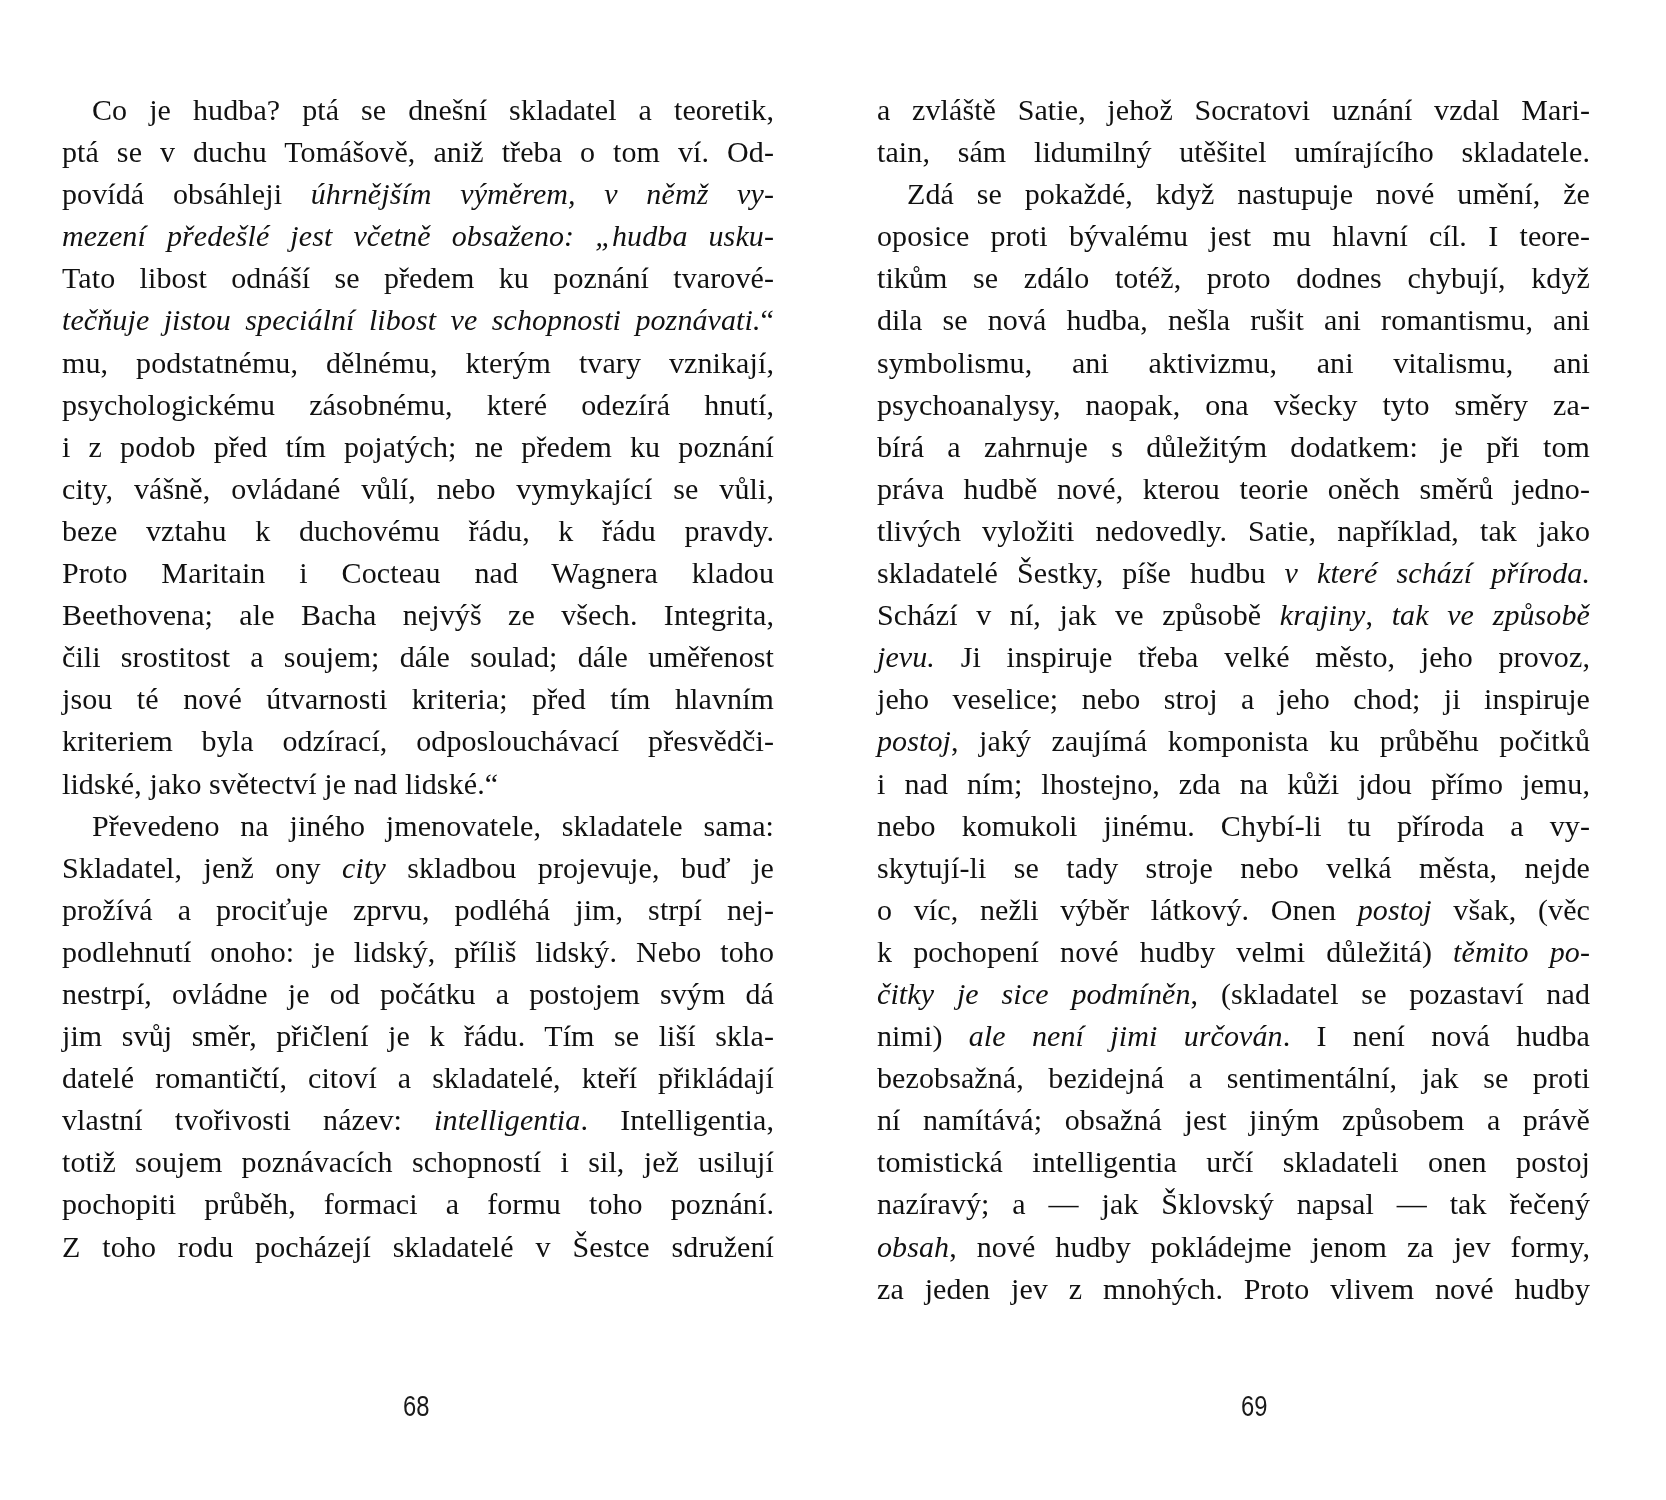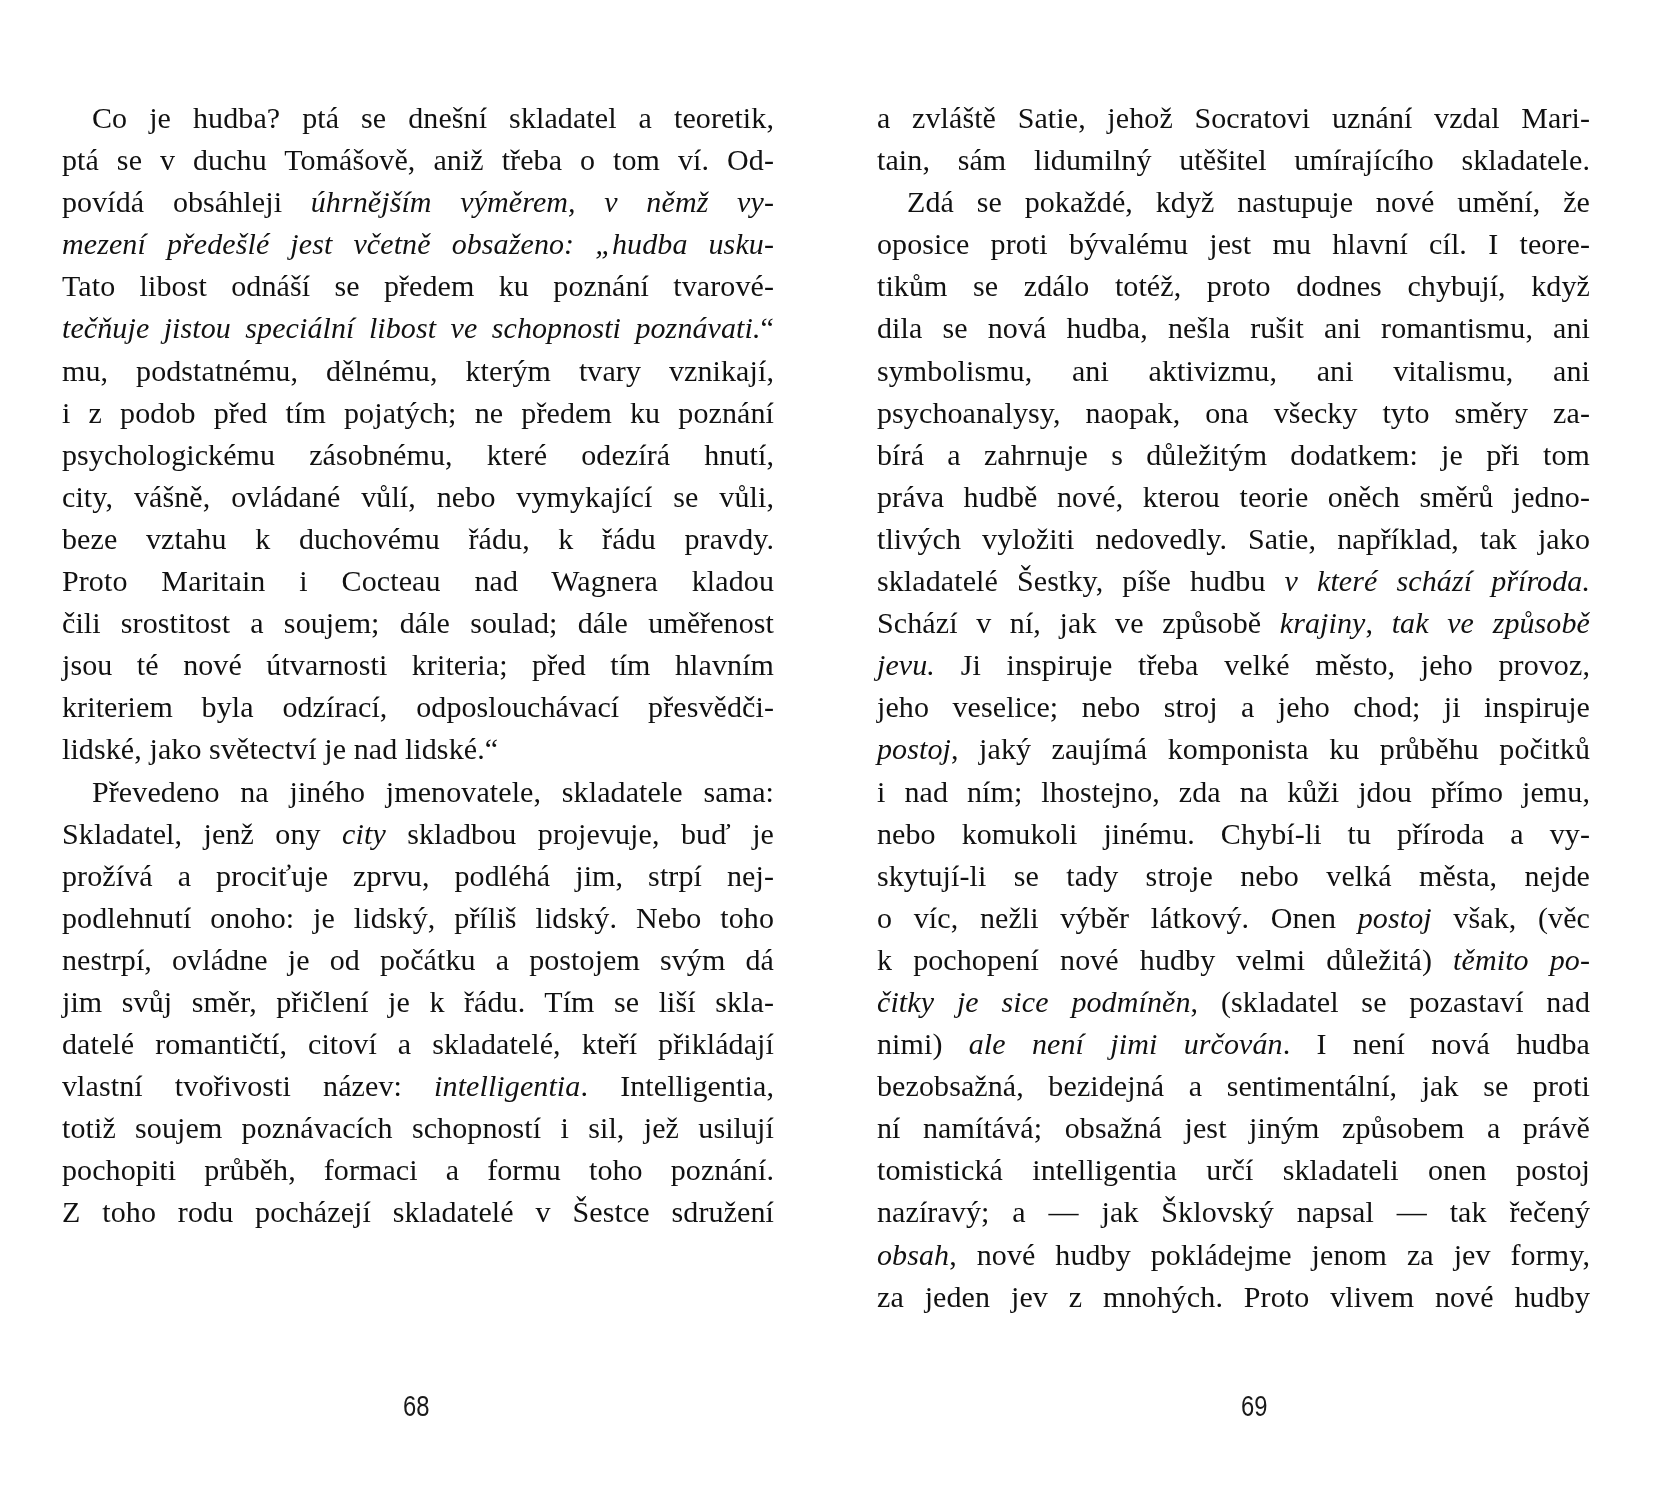--- a/index.html
+++ b/index.html
@@ -15,21 +15,21 @@
       font-family: "Liberation Serif", "DejaVu Serif", serif;
       color: #111111;
     }
     .spread {
       position: absolute;
       left: 0; top: 0;
       width: 1666px; height: 1500px;
     }
     .page {
       position: absolute;
-      top: 97px;
+      top: 89px;
     }
     .page-left { left: 62px; width: 712px; }
     .page-right { left: 877px; width: 713px; }
     .line {
       display: block;
       height: 42.1px;
       line-height: 42px;
       font-size: 30px;
       white-space: nowrap;
       text-align: justify;
@@ -63,25 +63,26 @@
 
 <div class="spread">
   <div class="page page-left" id="left-page">
       <span class="line indent"><span>Co je hudba? ptá se dnešní skladatel a teoretik,</span></span>
       <span class="line"><span>ptá se v duchu Tomášově, aniž třeba o tom ví. Od-</span></span>
       <span class="line"><span>povídá obsáhleji </span><em>úhrnějším výměrem, v němž vy-</em></span>
       <span class="line"><em>mezení předešlé jest včetně obsaženo: „hudba usku-</em></span>
       <span class="line"><span>Tato libost odnáší se předem ku poznání tvarové-</span></span>
       <span class="line"><em>tečňuje jistou speciální libost ve schopnosti poznávati.</em><span>“</span></span>
       <span class="line"><span>mu, podstatnému, dělnému, kterým tvary vznikají,</span></span>
+      <span class="line"><span>psychologickému zásobnému, které odezírá hnutí,</span></span>
       <span class="line"><span>i z podob před tím pojatých; ne předem ku poznání</span></span>
-      <span class="line"><span>psychologickému zásobnému, které odezírá hnutí,</span></span>
       <span class="line"><span>city, vášně, ovládané vůlí, nebo vymykající se vůli,</span></span>
       <span class="line"><span>beze vztahu k duchovému řádu, k řádu pravdy.</span></span>
       <span class="line"><span>Proto Maritain i Cocteau nad Wagnera kladou</span></span>
+      <span class="line"><span>Beethovena; ale Bacha nejvýš ze všech. Integrita,</span></span>
       <span class="line"><span>čili srostitost a soujem; dále soulad; dále uměřenost</span></span>
       <span class="line"><span>jsou té nové útvarnosti kriteria; před tím hlavním</span></span>
       <span class="line"><span>kriteriem byla odzírací, odposlouchávací přesvědči-</span></span>
       <span class="line last"><span>lidské, jako světectví je nad lidské.“</span></span>
       <span class="line indent"><span>Převedeno na jiného jmenovatele, skladatele sama:</span></span>
       <span class="line"><span>Skladatel, jenž ony </span><em>city</em><span> skladbou projevuje, buď je</span></span>
       <span class="line"><span>prožívá a prociťuje zprvu, podléhá jim, strpí nej-</span></span>
       <span class="line"><span>podlehnutí onoho: je lidský, příliš lidský. Nebo toho</span></span>
       <span class="line"><span>nestrpí, ovládne je od počátku a postojem svým dá</span></span>
       <span class="line"><span>jim svůj směr, přičlení je k řádu. Tím se liší skla-</span></span>

